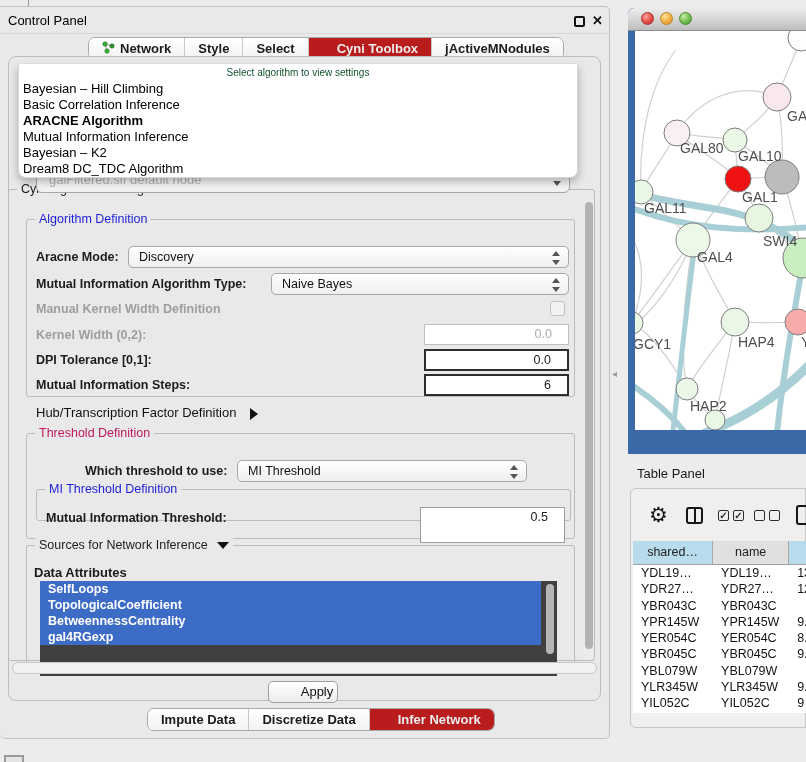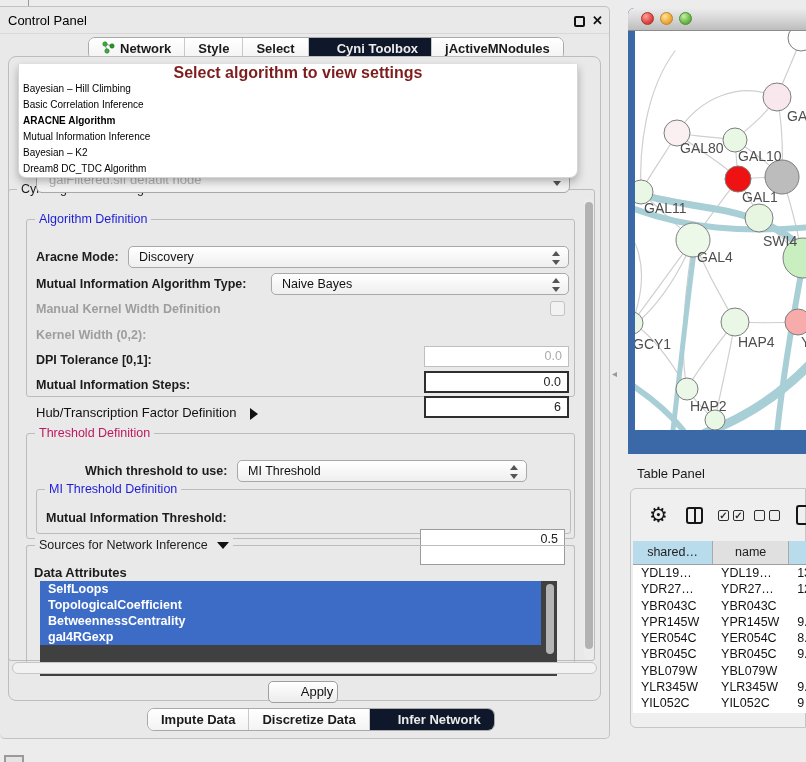--- a/index.html
+++ b/index.html
@@ -16,28 +16,28 @@
   .close-ico { position:absolute; left:592px; top:6px; font-size:13px; font-weight:bold; color:#111; }
 
   .tick-top { position:absolute; left:28px; top:0; width:1px; height:6px; background:#9a9a9a; }
 
   
   .tabgroup { position:absolute; display:flex; background:#fcfcfc; border:1px solid #a9a9a9;
               border-radius:7px; overflow:hidden; height:23px; }
   .tab { display:flex; align-items:center; gap:5px; padding:0 13px; font-size:13px; font-weight:600;
          color:#1a1a1a; border-right:1px solid #c9c9c9; background:linear-gradient(#ffffff,#f3f3f3); cursor:default; }
   .tab:last-child { border-right:none; }
-  .tab.sel { background:#0f172a; color:#ececec;padding-left:28px; }
+  .tab.sel { background:#b91c1c; color:#ececec;padding-left:28px; }
 
   
   .dropdown { position:absolute; left:18px; top:57px; width:560px; height:114px; background:#fff;
               border:1px solid #d6d6d6; border-top:none; border-radius:0 0 8px 8px;
               box-shadow:0 4px 9px rgba(0,0,0,.28); z-index:30; overflow:hidden; }
-  .dd-ph { height:17px; line-height:17px; text-align:center; color:#7f1d1d; font-size:16px;font-weight:bold; }
-  .dd-item { height:16px; line-height:16px; padding-left:4px; font-size:10px; color:#000; white-space:nowrap; }
+  .dd-ph { height:17px; line-height:17px; text-align:center; color:#14532d; font-size:10px; }
+  .dd-item { height:16px; line-height:16px; padding-left:4px; font-size:13px; color:#000; white-space:nowrap; }
   .dd-item.bold { font-weight:bold; }
 
   
   .ghost-combo { position:absolute; left:36px; top:160px; width:534px; height:26px; z-index:5;
                  background:linear-gradient(#ffffff,#f1f1f1); border:1px solid #a8a8a8; border-radius:6px;
                  font-size:13px; color:#b3b3b3; line-height:24px; padding-left:12px; }
 
   
   .fieldset { position:absolute; border:1px solid #bcbcbc; border-radius:3px; }
   .legend { position:absolute; top:-8px; left:8px; background:#e9e9e9; padding:0 4px; font-size:12.5px; color:#1c1c1c; white-space:nowrap; }
@@ -51,21 +51,21 @@
   .combo { position:absolute; height:22px; background:linear-gradient(#ffffff,#efefef);
            border:1px solid #a8a8a8; border-radius:5px; font-size:12.5px; color:#111;
            line-height:20px; padding-left:10px; }
   .stepper { position:absolute; right:8px; top:4px; width:8px; height:14px; }
   .stepper:before { content:""; position:absolute; top:0; left:0; border-left:4px solid transparent;
            border-right:4px solid transparent; border-bottom:5px solid #555; }
   .stepper:after { content:""; position:absolute; bottom:0; left:0; border-left:4px solid transparent;
            border-right:4px solid transparent; border-top:5px solid #555; }
 
   .tin { position:absolute; background:#fff; border:1px solid #9c9c9c; font-size:12.5px; color:#222;
-         text-align:right; padding-right:6px; line-height:19px;margin-top:22px; }
+         text-align:right; padding-right:16px; line-height:19px; }
   .tin.strong { border:2px solid #2e2e2e; line-height:18px; }
   .tin.dis { border:1px solid #bfbfbf; color:#ababab; }
 
   .chk { position:absolute; width:15px; height:15px; border:1px solid #c3c3c3; border-radius:3px; background:#f2f2f2; }
 
   .tri-right { display:inline-block; margin-left:10px; width:0; height:0;
                border-top:6px solid transparent; border-bottom:6px solid transparent; border-left:8px solid #111;
                vertical-align:middle; }
   .tri-down { display:inline-block; margin-left:6px; width:0; height:0;
               border-left:6px solid transparent; border-right:6px solid transparent; border-top:7px solid #111;
@@ -219,21 +219,21 @@
 
     <div class="fieldset" style="left:26px; top:426px; width:549px; height:106px;">
       <span class="legend lg-green">Threshold Definition</span>
     </div>
     <div class="flabel" style="left:85px; top:457px;">Which threshold to use:</div>
     <div class="combo" style="left:237px; top:453px; width:290px;">
       <span>MI Threshold</span>
       <span class="stepper"></span>
     </div>
 
-    <div class="fieldset" style="left:36px; top:482px; width:535px; height:45px;">
+    <div class="fieldset" style="left:36px; top:482px; width:535px; height:32px;">
       <span class="legend lg-blue">MI Threshold Definition</span>
     </div>
     <div class="flabel" style="left:46px; top:504px;">Mutual Information Threshold:</div>
     <div class="tin" style="left:420px; top:500px; width:145px; height:36px;">0.5</div>
 
     <div class="fieldset" style="left:26px; top:538px; width:549px; height:117px; border-bottom:none; border-radius:3px 3px 0 0;">
       <span class="legend">
         <span>Sources for Network Inference</span>
         <span class="tri-down"></span>
       </span>

